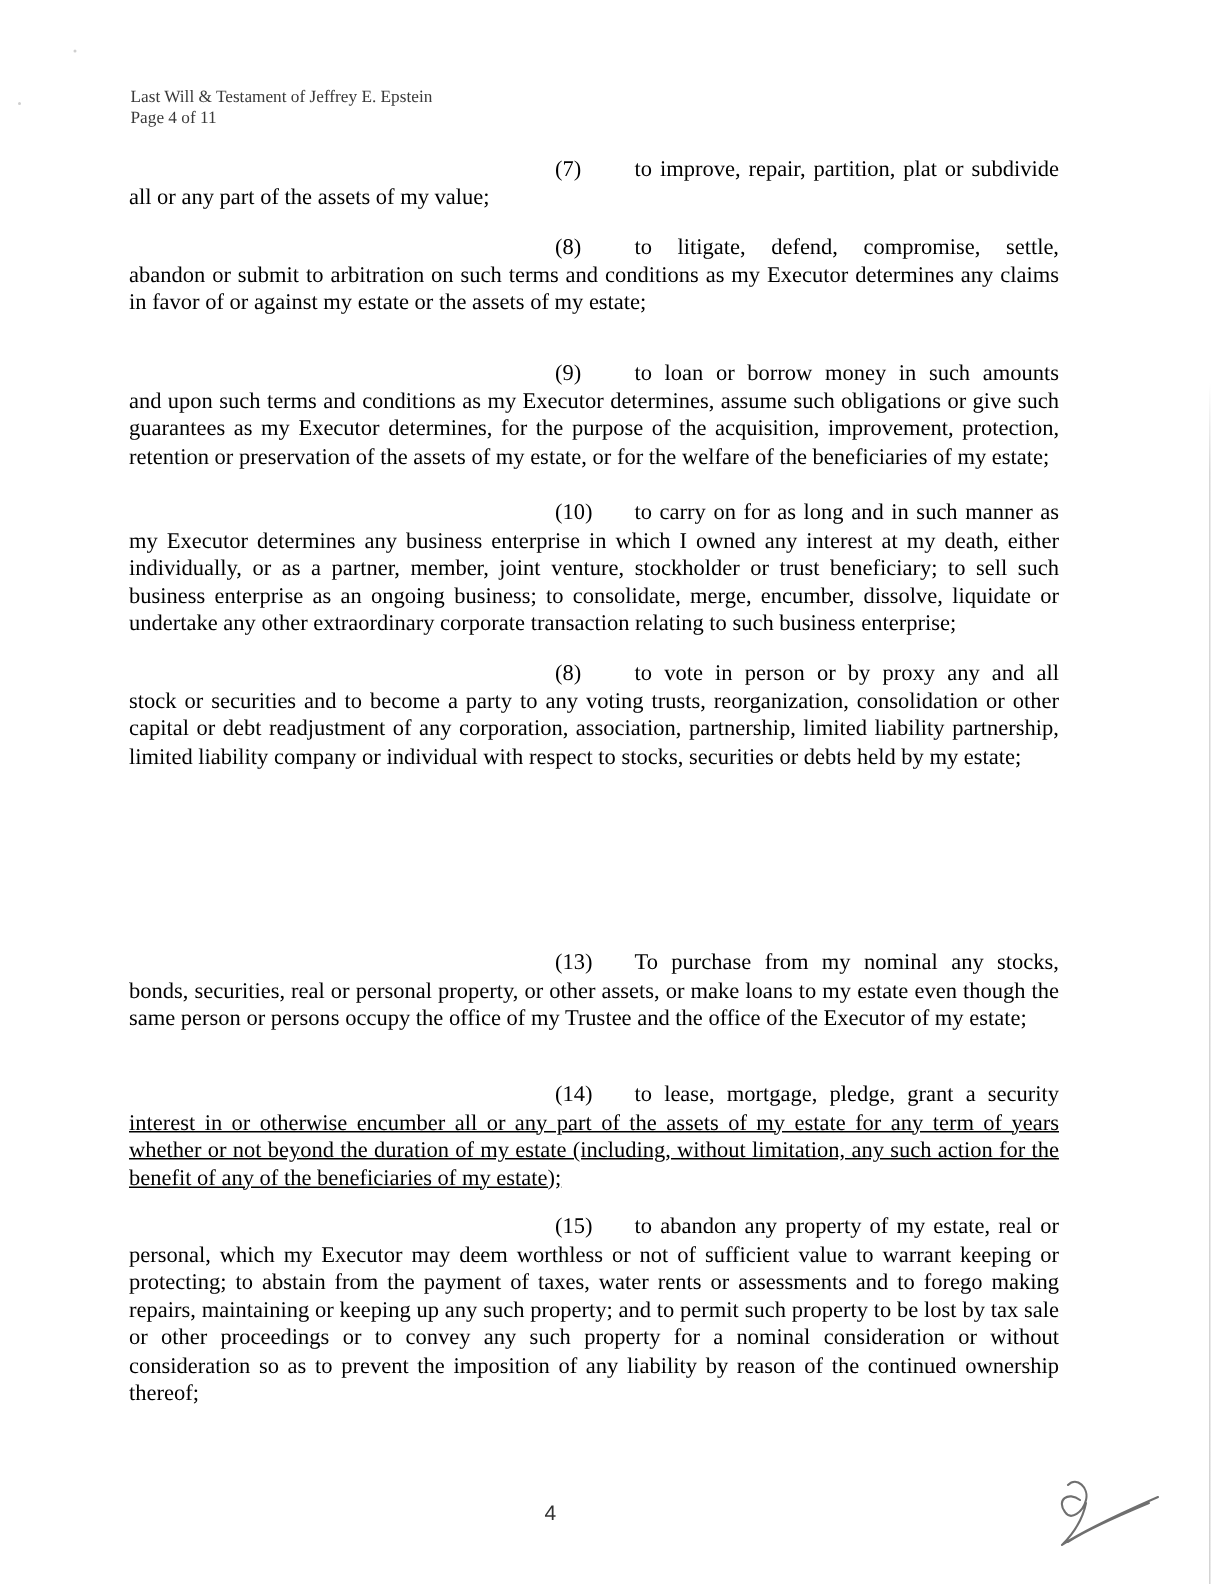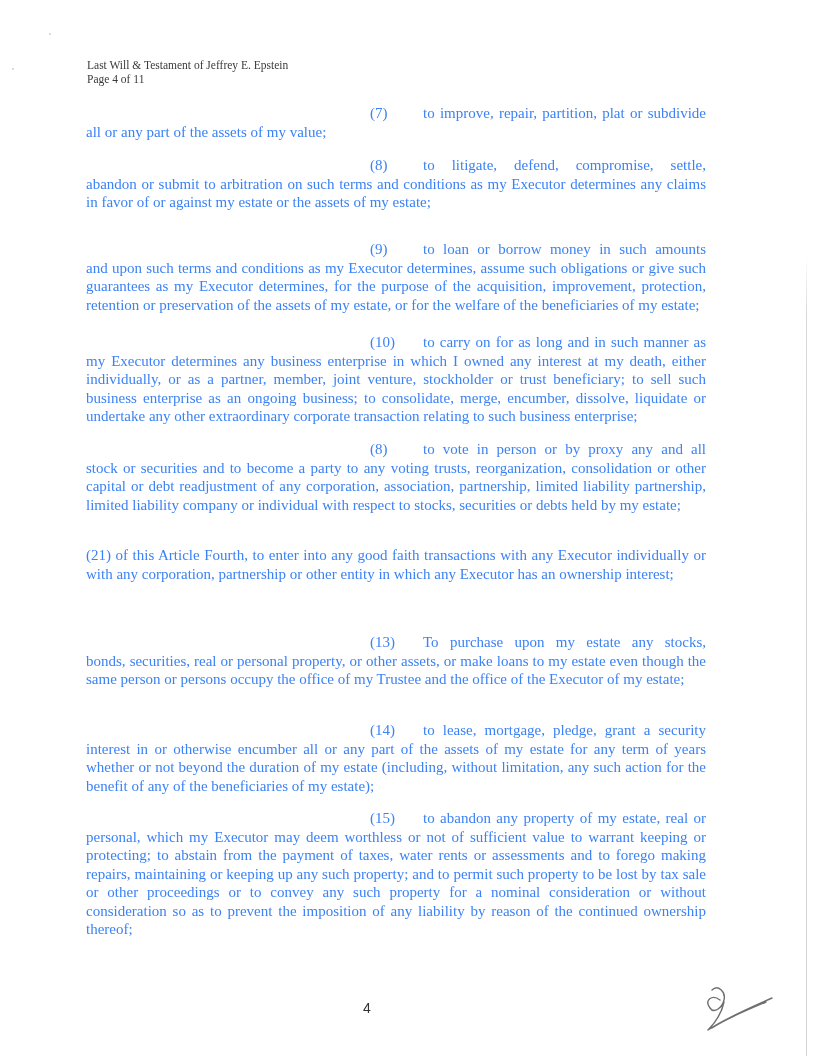--- a/index.html
+++ b/index.html
@@ -8,21 +8,21 @@
       position: absolute; left: 0; top: 0; width: 816px; height: 748px;
       background: #ffffff; color: #2a2a2a;
       font-family: "Liberation Serif", "DejaVu Serif", serif;
     }
     .header {
       position: absolute; left: 87px; top: 58px;
       font-size: 11.5px; line-height: 14px; color: #3a3a3a;
     }
     .para {
       position: absolute; left: 86px; width: 620px;
-      font-size: 15px; line-height: 18.5px; color: #3b82f6;
+      font-size: 15px; line-height: 18.5px; color: #000000;
       text-align: justify;
     }
     .lead {
       position: relative; height: 18.5px; white-space: nowrap;
       text-align: justify; text-align-last: justify;
       padding-left: 284px;
     }
     .lead .num { display: inline-block; width: 53px; text-align: left; text-align-last: left; }
     .lead .lead-text { display: inline-block; width: 283px; text-align: justify; text-align-last: justify; white-space: normal; }
     .body-text { display: block; }
@@ -70,29 +70,28 @@
     <div class="lead"><span class="num">(10)</span><span class="lead-text">to carry on for as long and in such manner as</span></div>
     <div class="body-text">my Executor determines any business enterprise in which I owned any interest at my death, either individually, or as a partner, member, joint venture, stockholder or trust beneficiary; to sell such business enterprise as an ongoing business; to consolidate, merge, encumber, dissolve, liquidate or undertake any other extraordinary corporate transaction relating to such business enterprise;</div>
   </div>
 
   <div class="para" style="top:440px;">
     <div class="lead"><span class="num">(8)</span><span class="lead-text">to vote in person or by proxy any and all</span></div>
     <div class="body-text">stock or securities and to become a party to any voting trusts, reorganization, consolidation or other capital or debt readjustment of any corporation, association, partnership, limited liability partnership, limited liability company or individual with respect to stocks, securities or debts held by my estate;</div>
   </div>
 
   <div class="para" style="top:546px;">
-    <div class="body-text">(21) of this Article Fourth, to enter into any good faith transactions with any Executor individually or with any corporation, partnership or other entity in which any Executor has an ownership interest;</div>
   </div>
 
   <div class="para" style="top:633px;">
-    <div class="lead"><span class="num">(13)</span><span class="lead-text">To purchase upon my estate any stocks,</span></div>
+    <div class="lead"><span class="num">(13)</span><span class="lead-text">To purchase from my nominal any stocks,</span></div>
     <div class="body-text">bonds, securities, real or personal property, or other assets, or make loans to my estate even though the same person or persons occupy the office of my Trustee and the office of the Executor of my estate;</div>
   </div>
 
-  <div class="para" style="top:721px;">
+  <div class="para" style="top:721px;text-decoration:underline;">
     <div class="lead"><span class="num">(14)</span><span class="lead-text">to lease, mortgage, pledge, grant a security</span></div>
     <div class="body-text">interest in or otherwise encumber all or any part of the assets of my estate for any term of years whether or not beyond the duration of my estate (including, without limitation, any such action for the benefit of any of the beneficiaries of my estate);</div>
   </div>
 
   <div class="para" style="top:809px;">
     <div class="lead"><span class="num">(15)</span><span class="lead-text">to abandon any property of my estate, real or</span></div>
     <div class="body-text">personal, which my Executor may deem worthless or not of sufficient value to warrant keeping or protecting; to abstain from the payment of taxes, water rents or assessments and to forego making repairs, maintaining or keeping up any such property; and to permit such property to be lost by tax sale or other proceedings or to convey any such property for a nominal consideration or without consideration so as to prevent the imposition of any liability by reason of the continued ownership thereof;</div>
   </div>
 
   <div class="page-number">4</div>

